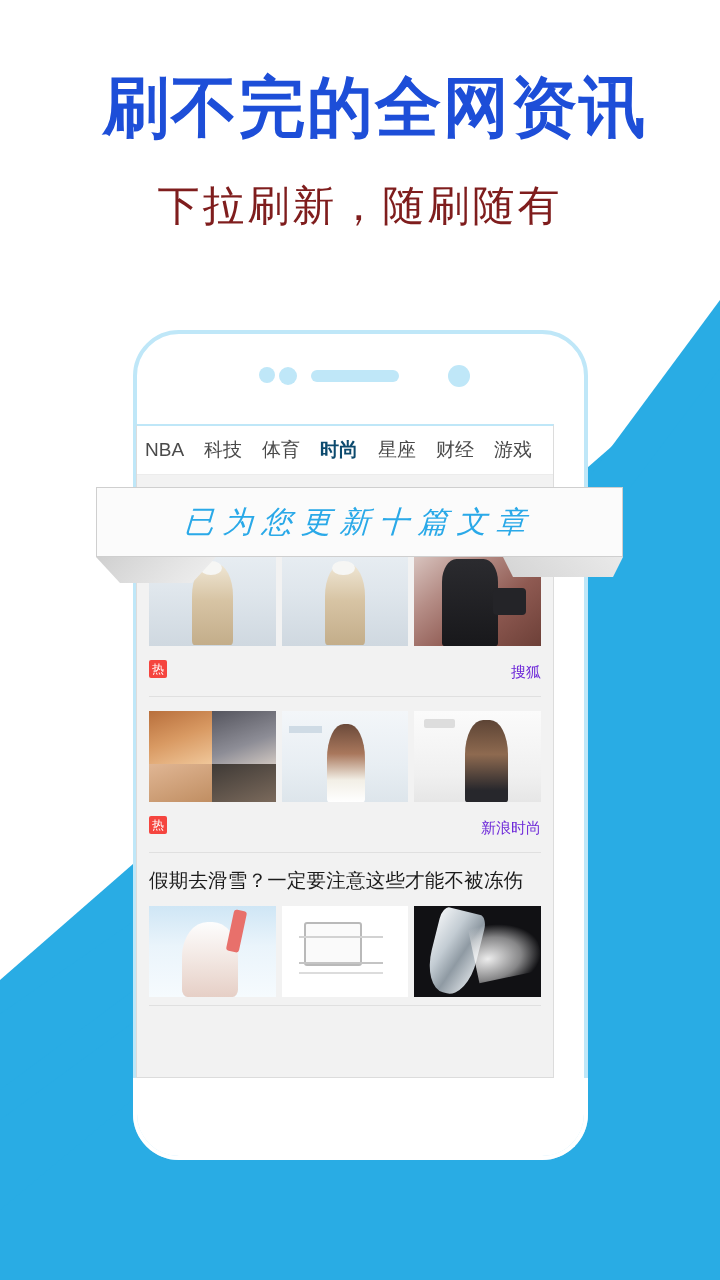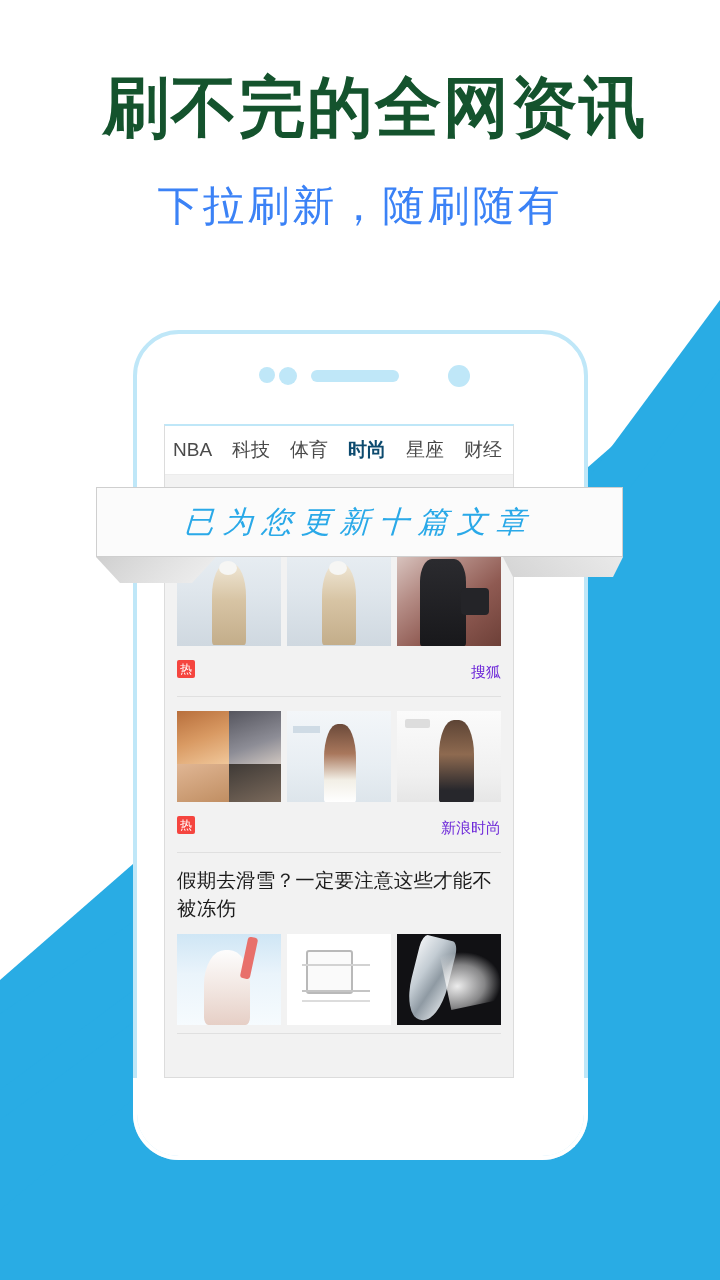--- a/index.html
+++ b/index.html
@@ -45,30 +45,30 @@
     clip-path: polygon(0px 1210px, 0px 1120px, 300px 900px, 300px 960px);
   }
 
   
   .headline-wrap {
     position: absolute;
     left: 0; top: 70px; width: 720px;
     text-align: center;
   }
   .headline {
-    color: #14532d;
+    color: #1d4ed8;
     font-size: 66px;
     font-weight: bold;
     letter-spacing: 2px;
     line-height: 1.15;
     white-space: nowrap;
     padding-left: 30px;
   }
   .subhead {
-    color: #3b82f6;
+    color: #7f1d1d;
     font-size: 42px;
     font-weight: normal;
     letter-spacing: 3px;
     margin-top: 32px;
     white-space: nowrap;
   }
 
   
   .phone {
     position: absolute;
@@ -104,22 +104,22 @@
     left: 338px; top: 1100px;
     width: 56px; height: 26px;
     border: 3px solid #ffffff;
     border-radius: 14px;
     box-sizing: border-box;
   }
 
   
   .screen {
     position: absolute;
-    left: 164px; top: 424px;
-    width: 350px; height: 654px;
+    left: 136px; top: 424px;
+    width: 418px; height: 654px;
     background: #f2f2f2;
     overflow: hidden;
     border: 1px solid #dcdcdc;
     border-top: 2px solid #bfe7f8;
     box-sizing: border-box;
   }
 
   .tabbar {
     position: relative;
     height: 48px;

